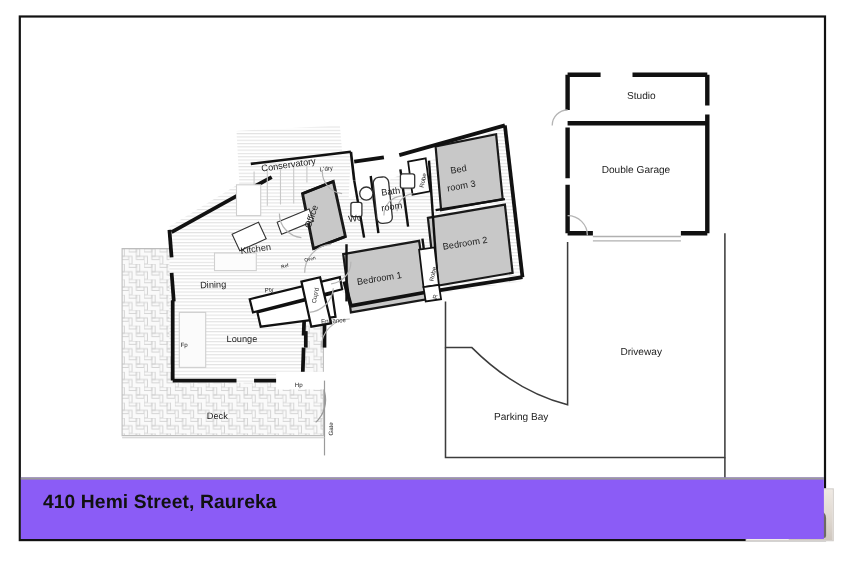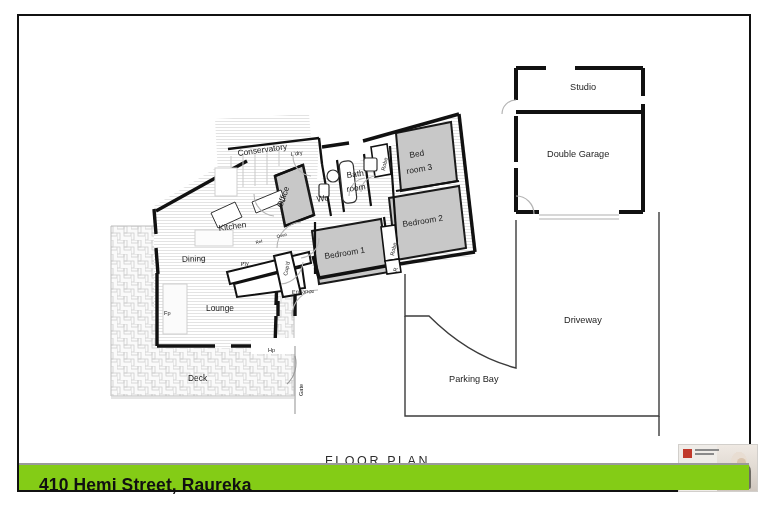--- a/index.html
+++ b/index.html
@@ -27,24 +27,24 @@
     border: 2px solid #111111;
     box-sizing: border-box;
     background: #ffffff;
   }
   
   #address-bar {
     position: absolute;
     left: 0px;
     bottom: 0px;
     width: 100%;
-    height: 27px;
+    height: 56px;
     border-top: 2px solid #9a9a9a;
     box-sizing: border-box;
-    background: #84cc16;
+    background: #8b5cf6;
   }
   #address-text {
     position: absolute;
     left: 20px;
     top: 10px;
     font-size: 17.5px;
     font-weight: bold;
     color: #111111;
     letter-spacing: 0.1px;
   }

